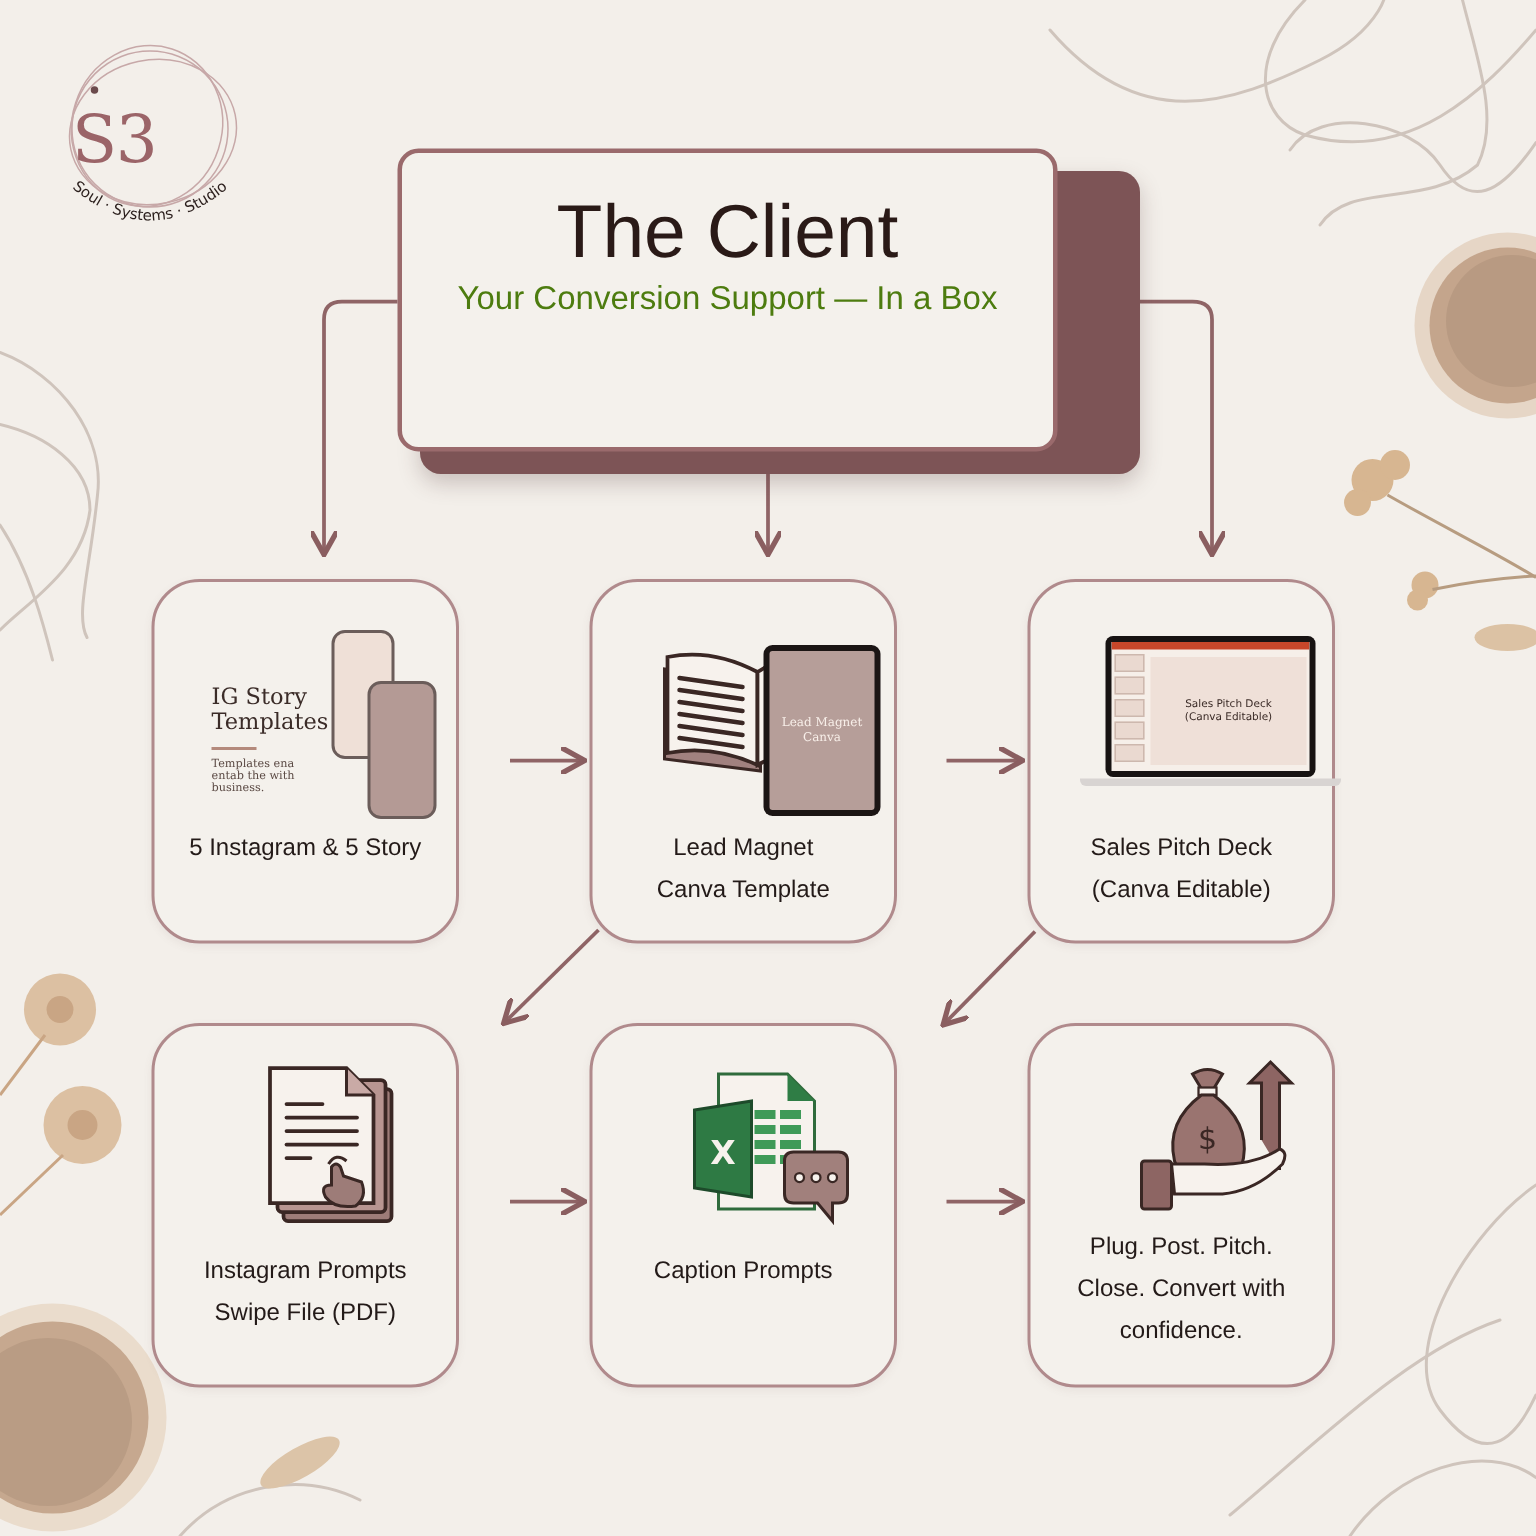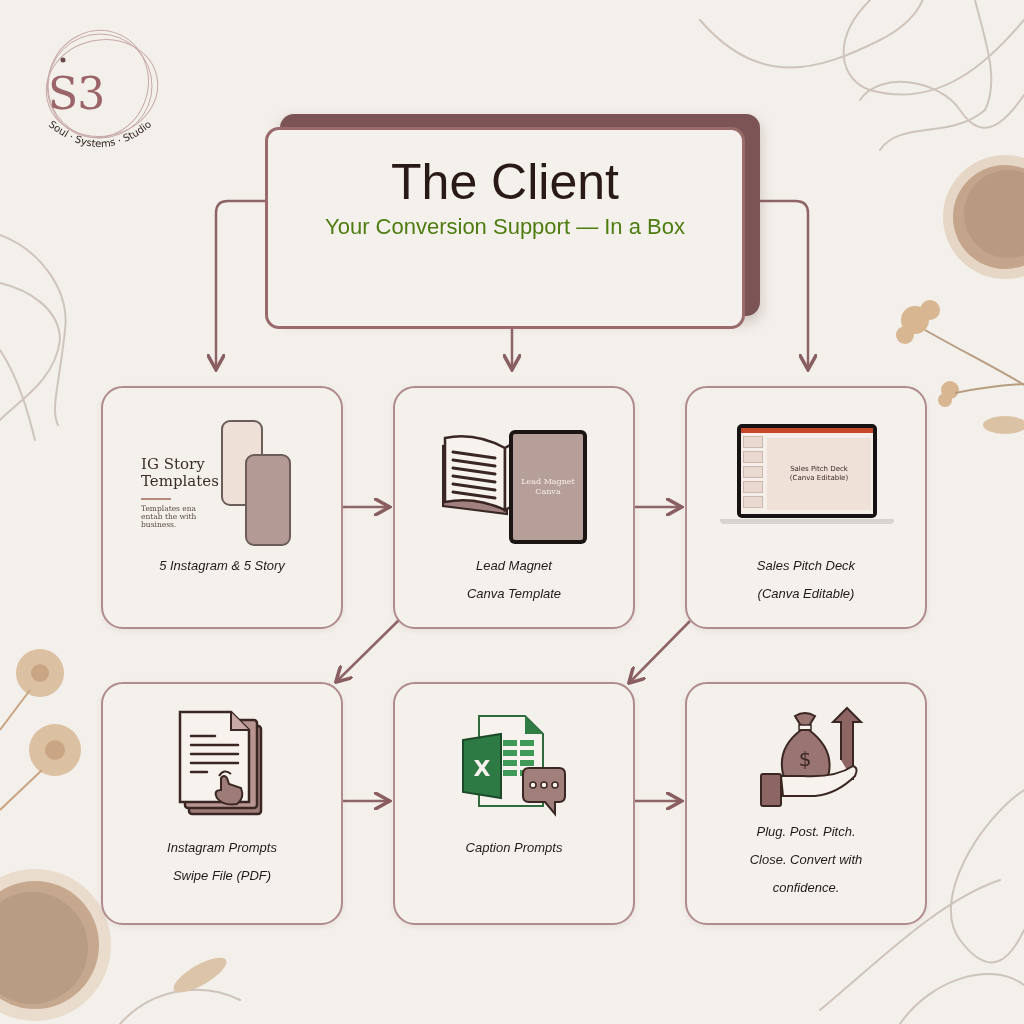--- a/index.html
+++ b/index.html
@@ -16,38 +16,38 @@
     font-family: "DejaVu Serif", "Liberation Serif", serif; font-size: 44px;
     color: #9b6468; line-height: 104px; letter-spacing: -1px;
   }
 
   .title-shadow {
     position: absolute; left: 280px; top: 114px; width: 480px; height: 202px;
     background: #7d5456; border-radius: 14px;
     box-shadow: 0 6px 14px rgba(80,50,50,0.25);
   }
   .title-box {
-    position: absolute; left: 265px; top: 99px; width: 480px; height: 202px;
+    position: absolute; left: 265px; top: 99px; width: 440px; height: 202px;
     background: #f4f1ec; border: 3px solid #9a6a6c; border-radius: 14px;
-    box-sizing: border-box; text-align: center; margin-top: 28px;
+    box-sizing: border-box; text-align: center;
   }
   .title-main {
     margin-top: 24px; font-size: 50px; line-height: 56px; color: #2a1a17;
   }
   .title-sub { margin-top: 4px; font-size: 22px; color: #4d7c0f; }
 
   .card {
-    position: absolute; width: 242px; height: 243px;
-    background: #f4f1ec; border: 2px solid #b08a8c; border-radius: 22px;
+    position: absolute; width: 205px; height: 243px;
+    background: #f4f1ec; border: 2px solid #b08a8c; border-radius: 32px;
     box-sizing: border-box; text-align: center;
     box-shadow: 0 2px 6px rgba(120,90,90,0.08);
   }
   .card-label {
-    position: absolute; left: 0; right: 0; font-size: 13px; line-height: 28px;
-    color: #231a18; padding: 0 6px; font-style: italic;
+    position: absolute; left: 0; right: 0; font-size: 16px; line-height: 28px;
+    color: #231a18; padding: 0 6px;
   }
   .card-media { position: absolute; left: 0; right: 0; top: 14px; height: 140px; }
 
   .ig-text {
     position: absolute; left: 38px; top: 54px; text-align: left;
     font-family: "DejaVu Serif", "Liberation Serif", serif;
   }
   .ig-title { font-size: 15px; line-height: 17px; color: #3b2c28; }
   .ig-rule { width: 30px; height: 2px; background: #b48a7c; margin: 8px 0 5px; }
   .ig-small { font-size: 7.5px; line-height: 8px; color: #5b4a44; }

